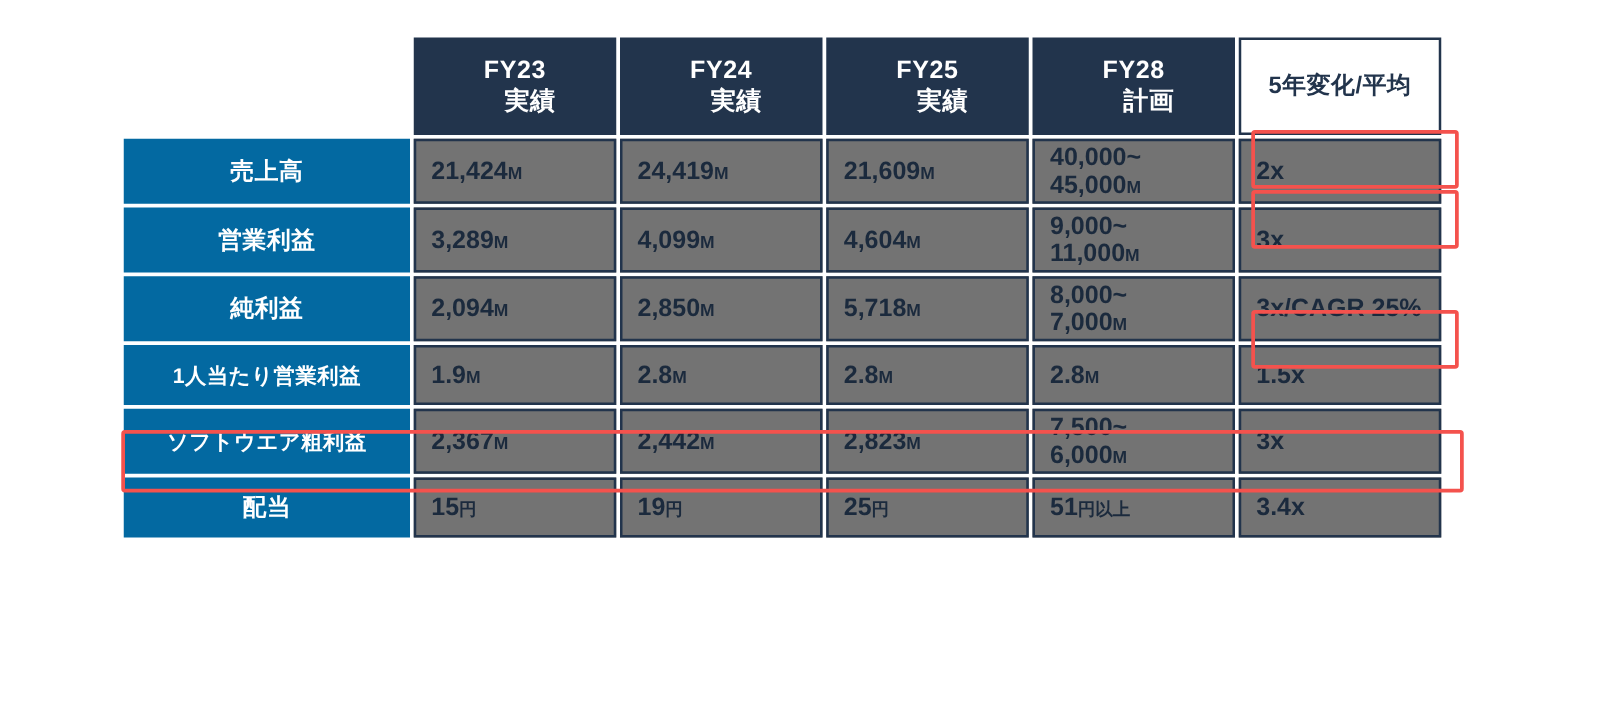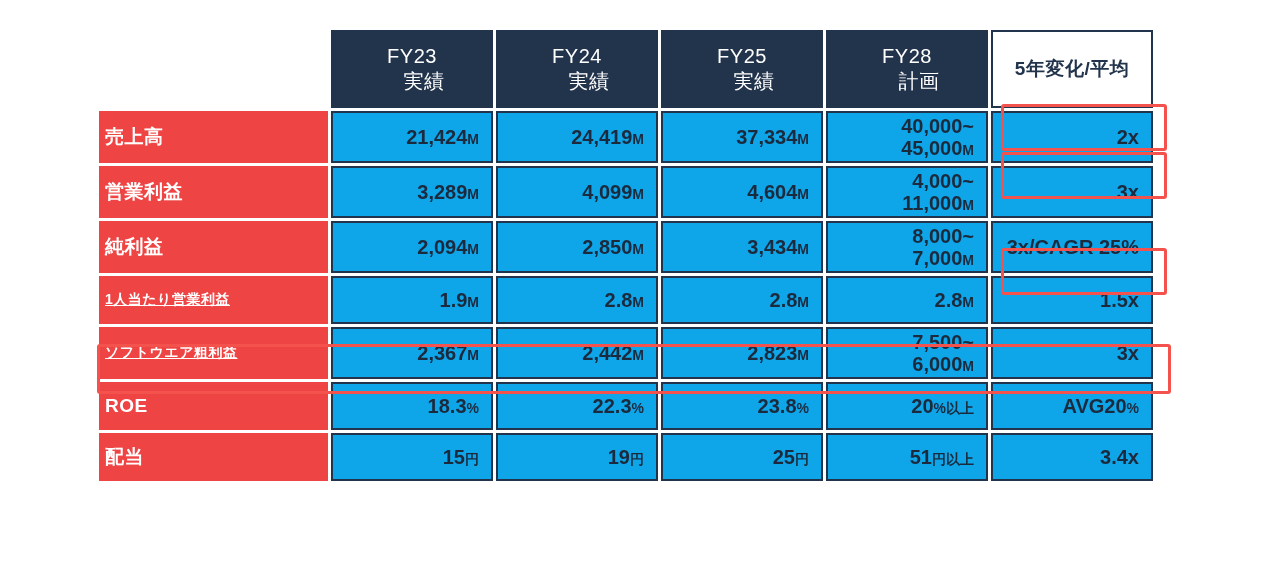--- a/index.html
+++ b/index.html
@@ -35,52 +35,52 @@
     height: 74px;
     background: #ffffff;
     border: none;
     padding: 0;
   }
   th.colhead {
     background: #22344c;
     color: #ffffff;
     height: 74px;
     font-size: 20px;
-    font-weight: normal;
+    font-weight: bold;
     line-height: 1.25;
     text-align: center;
     vertical-align: middle;
     padding: 0;
     letter-spacing: 0.5px;
   }
   th.colhead .l2 { display: block; padding-left: 24px; }
   th.colhead.light {
     background: #ffffff;
     color: #22344c;
     border: 2px solid #22344c;
     font-weight: bold;
     font-size: 19px;
   }
   th.rowhead {
-    background: #ef4444;
+    background: #0369a1;
     color: #ffffff;
     height: 44px;
     font-size: 19px;
     font-weight: bold;
-    text-align: left;
+    text-align: center;
     vertical-align: middle;
     padding: 0 6px;
     letter-spacing: 0.5px;
   }
-  th.rowhead.small { font-size: 14px; text-decoration: underline; }
+  th.rowhead.small { font-size: 17px; }
   td.cell {
-    background: #0ea5e9;
+    background: #737373;
     border: 2px solid #22344c;
     height: 44px;
-    text-align: right;
+    text-align: left;
     vertical-align: middle;
     padding: 0 12px;
     font-size: 20px;
     font-weight: bold;
     color: #1b2a3d;
     white-space: nowrap;
   }
   td.cell .num { font-size: 20px; font-weight: bold; }
   td.cell .unit { font-size: 14px; font-weight: bold; }
   td.cell .stack { display: block; line-height: 1.1; }
@@ -130,43 +130,43 @@
         <th class="colhead light">
           <span>5年変化/平均</span>
         </th>
       </tr>
     </thead>
     <tbody>
       <tr>
         <th class="rowhead">売上高</th>
         <td class="cell"><span class="num">21,424</span><span class="unit">M</span></td>
         <td class="cell"><span class="num">24,419</span><span class="unit">M</span></td>
-        <td class="cell"><span class="num">37,334</span><span class="unit">M</span></td>
+        <td class="cell"><span class="num">21,609</span><span class="unit">M</span></td>
         <td class="cell two-line">
           <span class="stack"><span class="num">40,000~</span></span>
           <span class="stack"><span class="num">45,000</span><span class="unit">M</span></span>
         </td>
         <td class="cell"><span class="num">2x</span></td>
       </tr>
       <tr>
         <th class="rowhead">営業利益</th>
         <td class="cell"><span class="num">3,289</span><span class="unit">M</span></td>
         <td class="cell"><span class="num">4,099</span><span class="unit">M</span></td>
         <td class="cell"><span class="num">4,604</span><span class="unit">M</span></td>
         <td class="cell two-line">
-          <span class="stack"><span class="num">4,000~</span></span>
+          <span class="stack"><span class="num">9,000~</span></span>
           <span class="stack"><span class="num">11,000</span><span class="unit">M</span></span>
         </td>
         <td class="cell"><span class="num">3x</span></td>
       </tr>
       <tr>
         <th class="rowhead">純利益</th>
         <td class="cell"><span class="num">2,094</span><span class="unit">M</span></td>
         <td class="cell"><span class="num">2,850</span><span class="unit">M</span></td>
-        <td class="cell"><span class="num">3,434</span><span class="unit">M</span></td>
+        <td class="cell"><span class="num">5,718</span><span class="unit">M</span></td>
         <td class="cell two-line">
           <span class="stack"><span class="num">8,000~</span></span>
           <span class="stack"><span class="num">7,000</span><span class="unit">M</span></span>
         </td>
         <td class="cell"><span class="num">3x/CAGR 25%</span></td>
       </tr>
       <tr>
         <th class="rowhead small">1人当たり営業利益</th>
         <td class="cell"><span class="num">1.9</span><span class="unit">M</span></td>
         <td class="cell"><span class="num">2.8</span><span class="unit">M</span></td>
@@ -179,28 +179,20 @@
         <td class="cell"><span class="num">2,367</span><span class="unit">M</span></td>
         <td class="cell"><span class="num">2,442</span><span class="unit">M</span></td>
         <td class="cell"><span class="num">2,823</span><span class="unit">M</span></td>
         <td class="cell two-line">
           <span class="stack"><span class="num">7,500~</span></span>
           <span class="stack"><span class="num">6,000</span><span class="unit">M</span></span>
         </td>
         <td class="cell"><span class="num">3x</span></td>
       </tr>
       <tr>
-        <th class="rowhead">ROE</th>
-        <td class="cell"><span class="num">18.3</span><span class="unit">%</span></td>
-        <td class="cell"><span class="num">22.3</span><span class="unit">%</span></td>
-        <td class="cell"><span class="num">23.8</span><span class="unit">%</span></td>
-        <td class="cell"><span class="num">20</span><span class="unit">%以上</span></td>
-        <td class="cell"><span class="num">AVG20</span><span class="unit">%</span></td>
-      </tr>
-      <tr>
         <th class="rowhead">配当</th>
         <td class="cell"><span class="num">15</span><span class="unit">円</span></td>
         <td class="cell"><span class="num">19</span><span class="unit">円</span></td>
         <td class="cell"><span class="num">25</span><span class="unit">円</span></td>
         <td class="cell"><span class="num">51</span><span class="unit">円以上</span></td>
         <td class="cell"><span class="num">3.4x</span></td>
       </tr>
     </tbody>
   </table>
 

